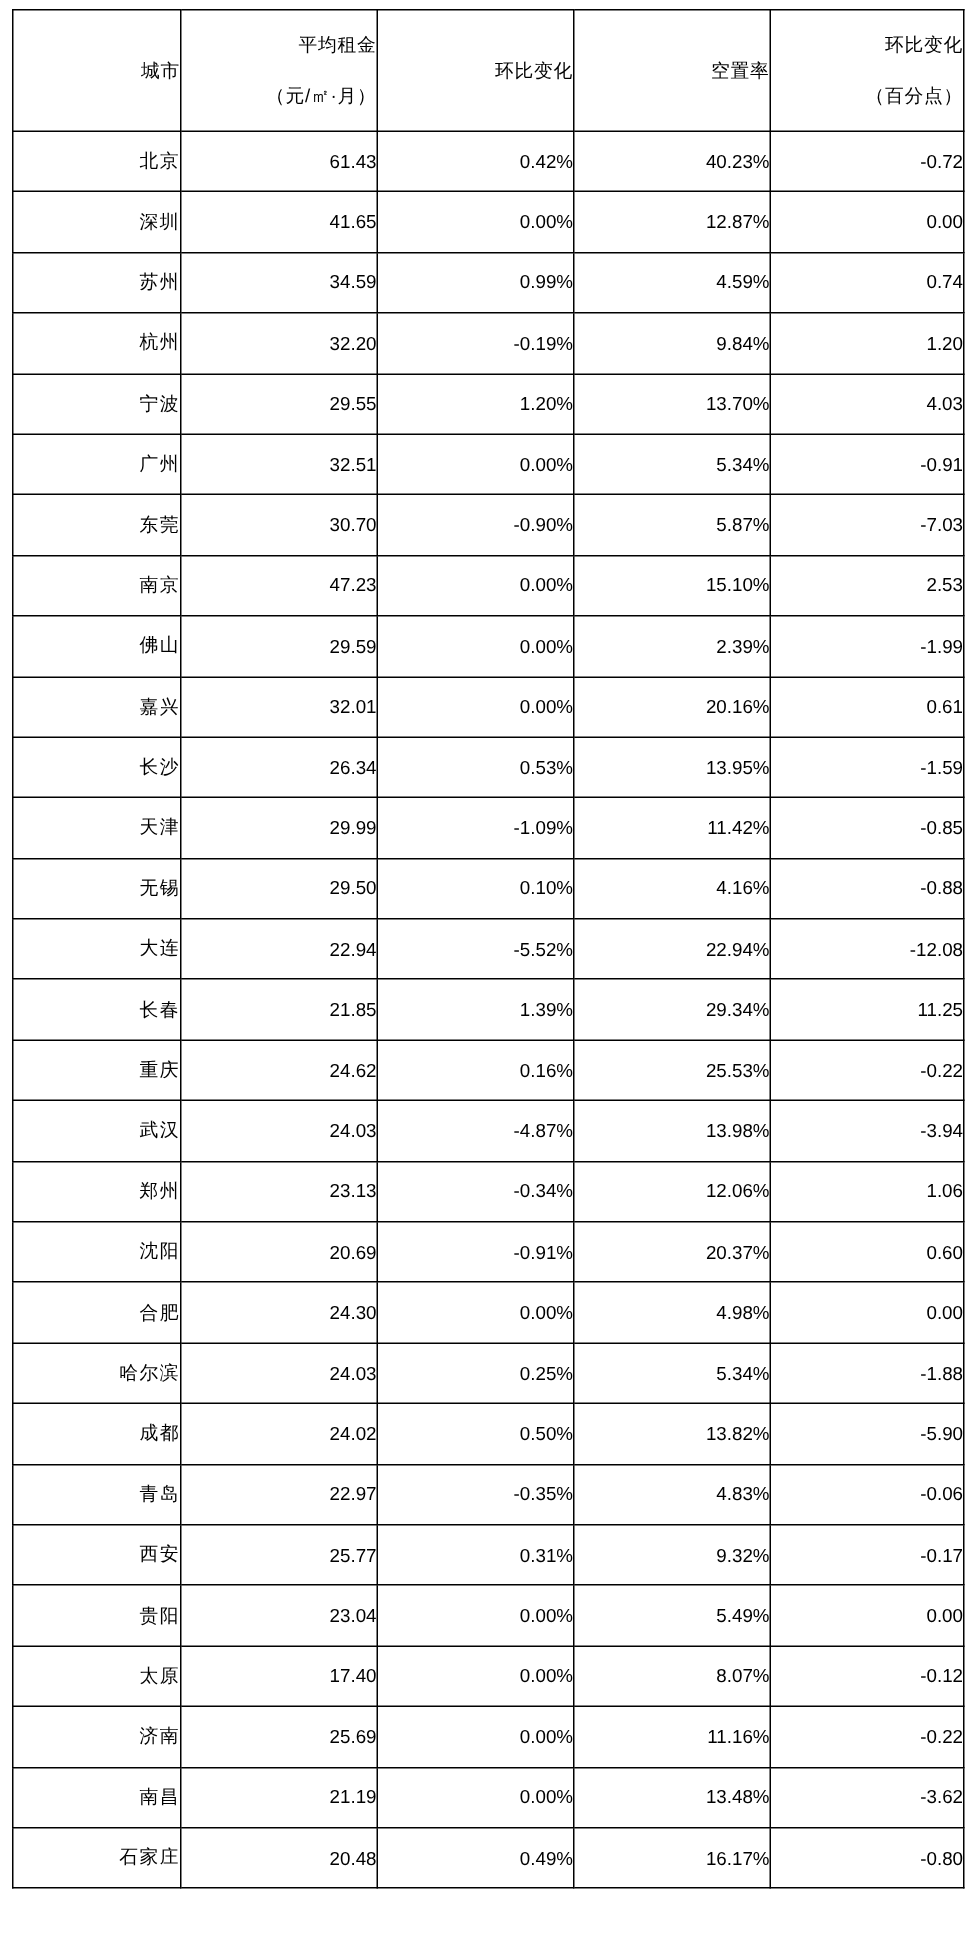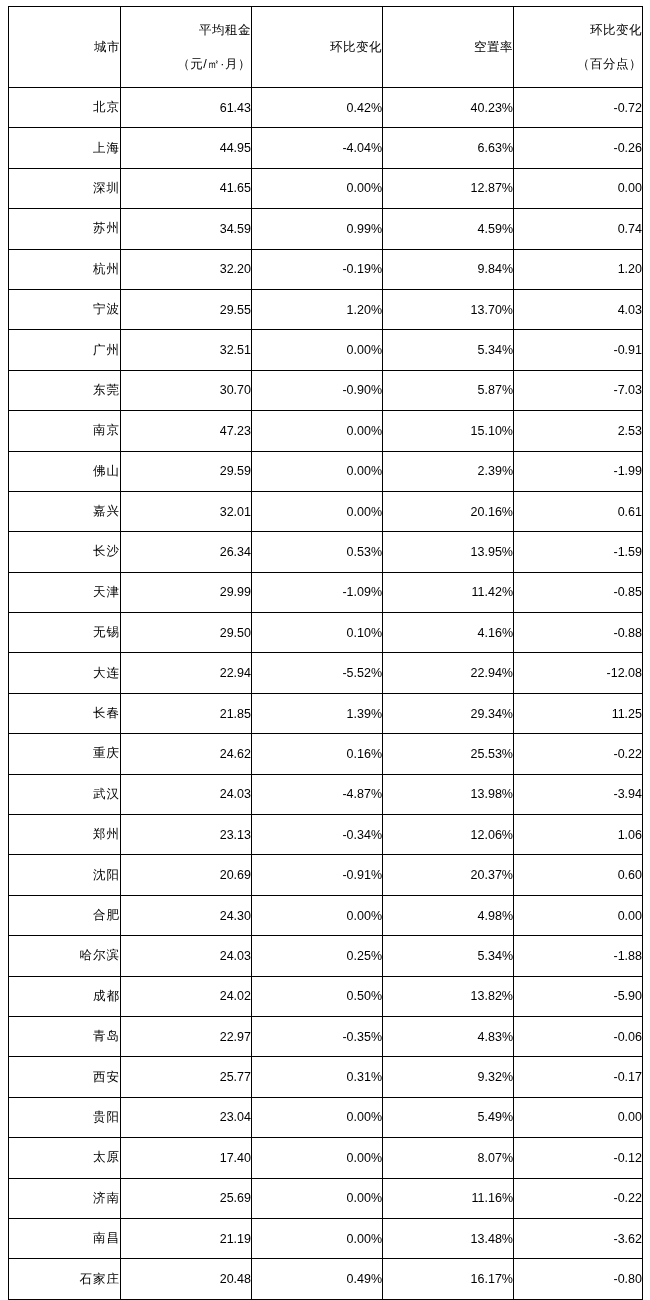--- a/index.html
+++ b/index.html
@@ -107,27 +107,20 @@
     </thead>
     <tbody id="tbody">
         <tr>
           <td class="city">北京</td>
           <td class="num">61.43</td>
           <td class="num">0.42%</td>
           <td class="num">40.23%</td>
           <td class="num">-0.72</td>
         </tr>
         <tr>
-          <td class="city">上海</td>
-          <td class="num">44.95</td>
-          <td class="num">-4.04%</td>
-          <td class="num">6.63%</td>
-          <td class="num">-0.26</td>
-        </tr>
-        <tr>
           <td class="city">深圳</td>
           <td class="num">41.65</td>
           <td class="num">0.00%</td>
           <td class="num">12.87%</td>
           <td class="num">0.00</td>
         </tr>
         <tr>
           <td class="city">苏州</td>
           <td class="num">34.59</td>
           <td class="num">0.99%</td>

